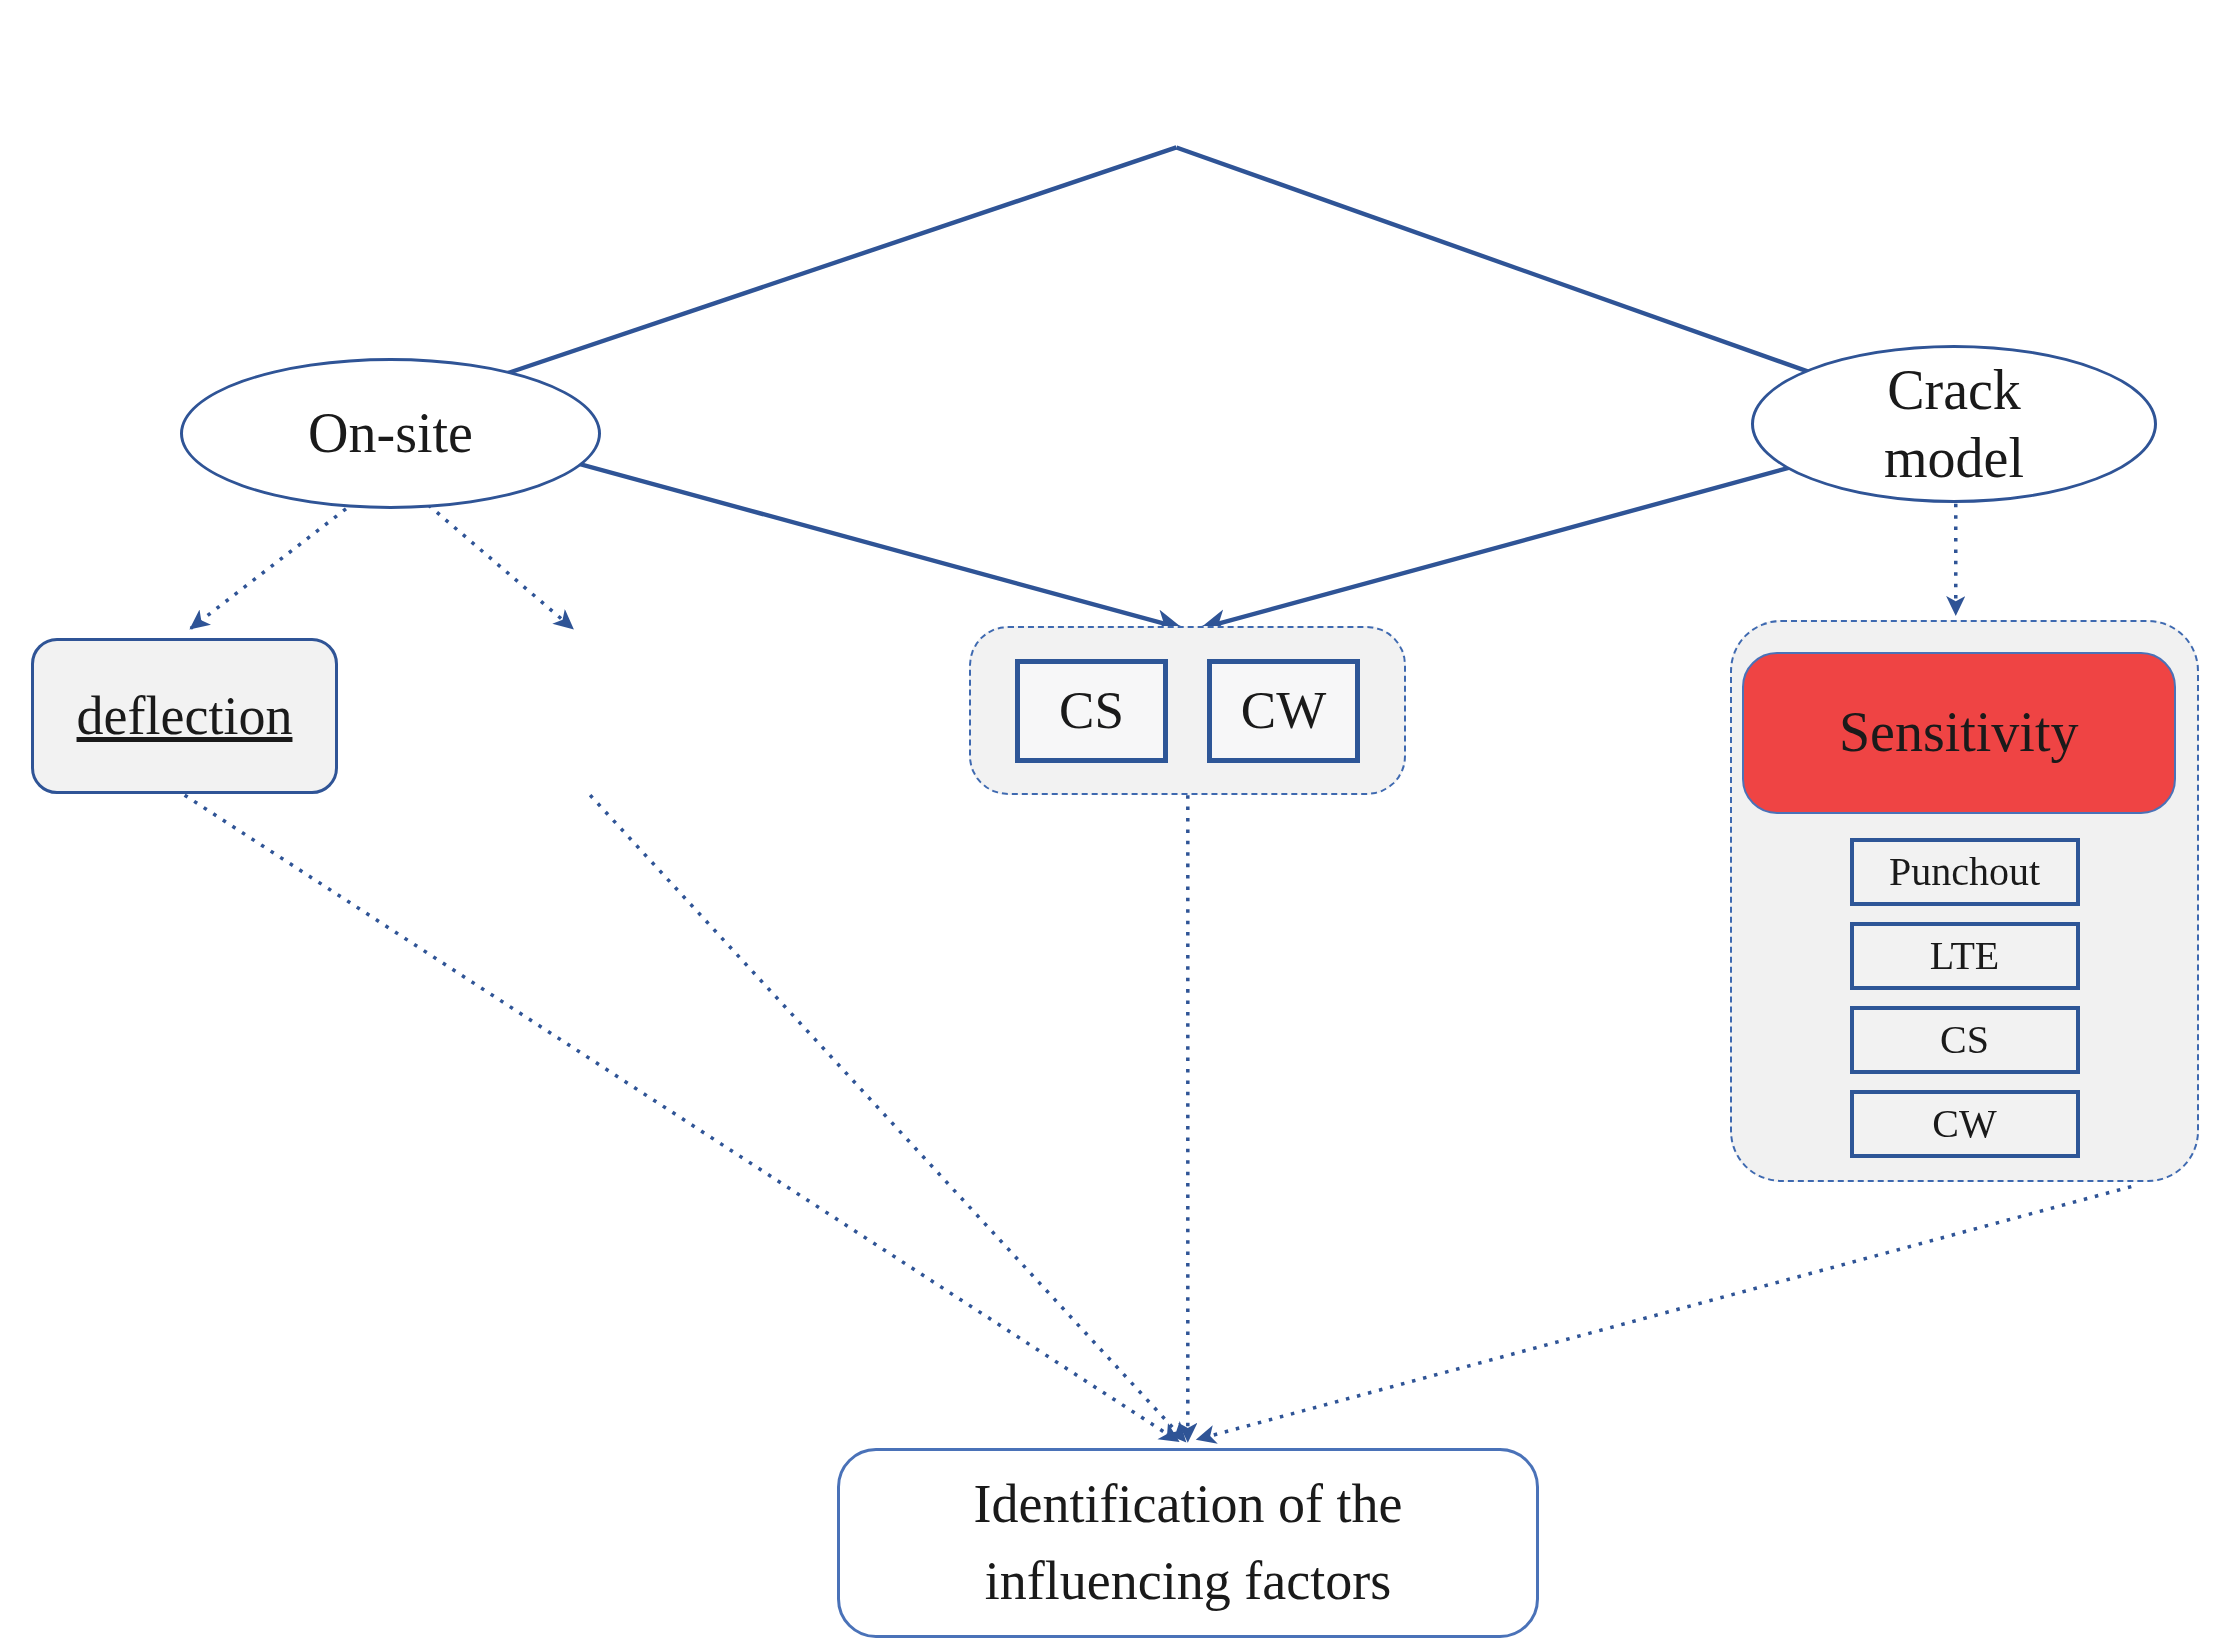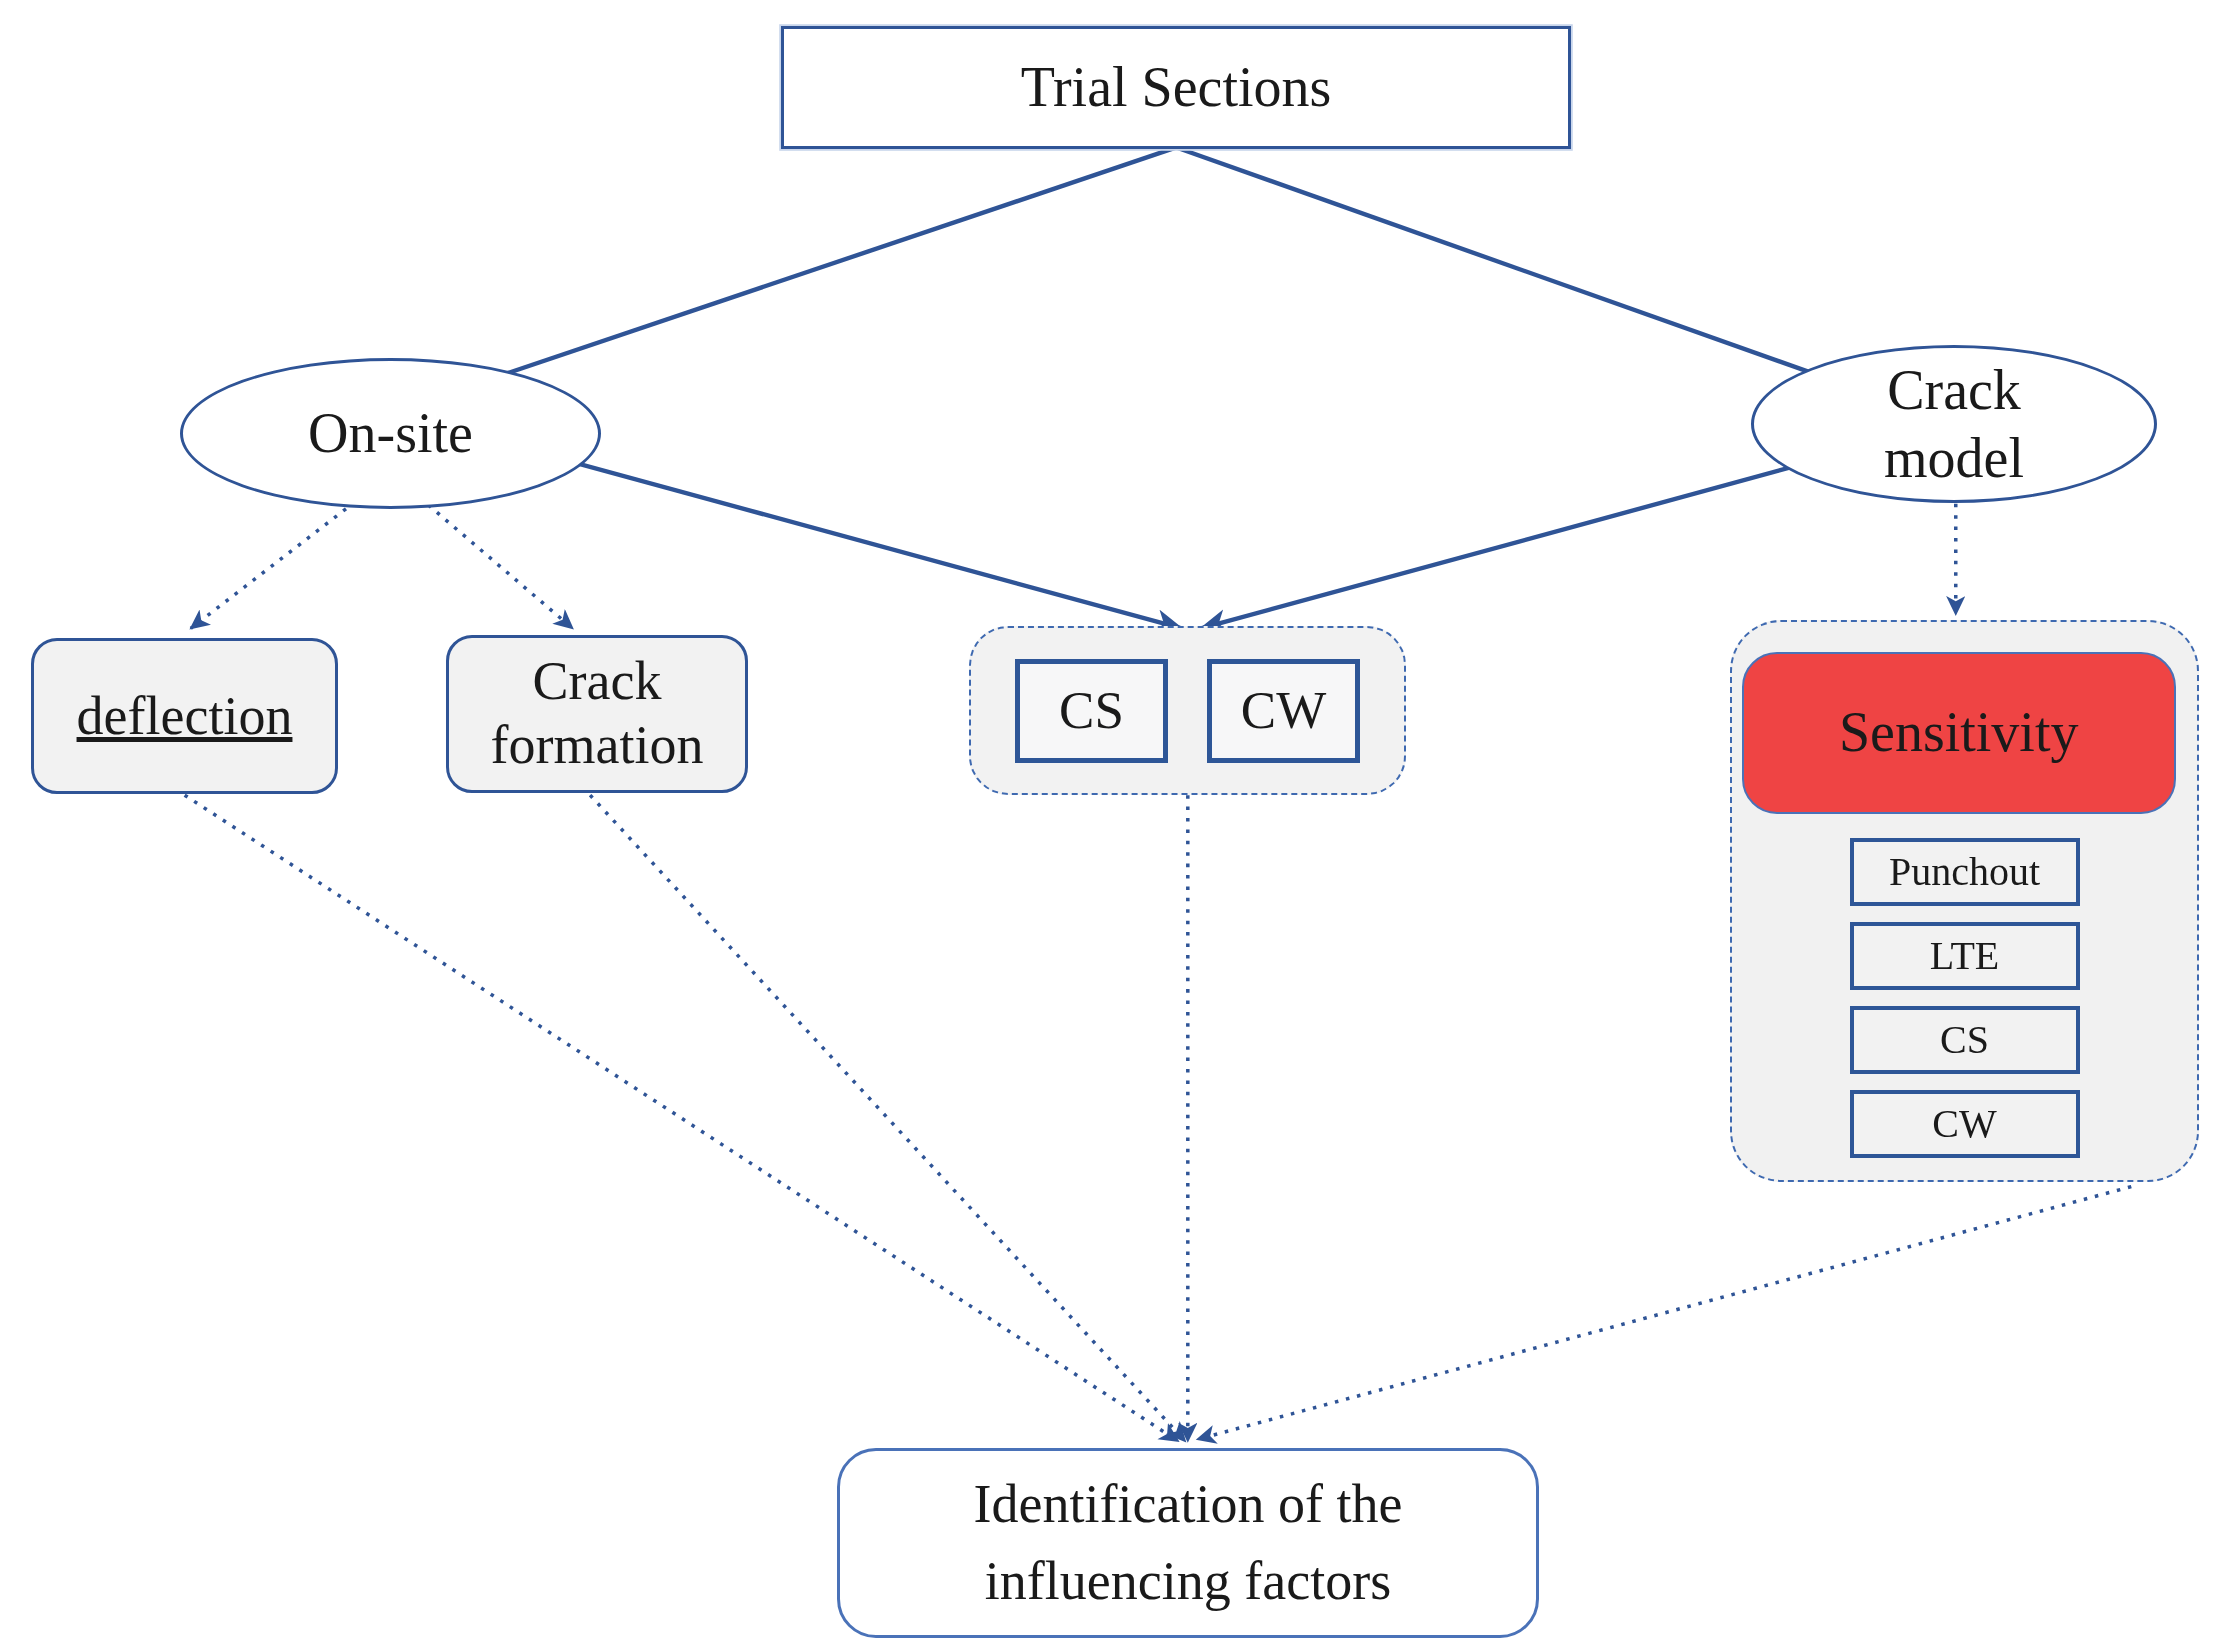--- a/index.html
+++ b/index.html
@@ -158,40 +158,34 @@
 
     <line class="edge-dotted" x1="435" y1="548" x2="217" y2="716" marker-end="url(#mDot)"></line>
     <line class="edge-dotted" x1="458" y1="550" x2="652" y2="716" marker-end="url(#mDot)"></line>
     <line class="edge-dotted" x1="2228" y1="535" x2="2228" y2="700" marker-end="url(#mDot)"></line>
     <line class="edge-dotted" x1="210" y1="906" x2="1342" y2="1642" marker-end="url(#mDot)"></line>
     <line class="edge-dotted" x1="672" y1="906" x2="1350" y2="1642" marker-end="url(#mDot)"></line>
     <line class="edge-dotted" x1="1353" y1="906" x2="1353" y2="1642" marker-end="url(#mDot)"></line>
     <line class="edge-dotted" x1="2428" y1="1352" x2="1364" y2="1640" marker-end="url(#mDot)"></line>
   </svg>
 
-  <div class="node" id="trial">
-    <span>Trial Sections</span>
-  </div>
 
   <div class="node" id="onsite">
     <span>On-site</span>
   </div>
 
   <div class="node" id="design">
     <span>Crack
 model</span>
   </div>
 
   <div class="node" id="deflection">
     <span>deflection</span>
   </div>
 
-  <div class="node" id="crack">
-    <span>Crack formation</span>
-  </div>
 
   <div class="node" id="cscw">
     <div class="mini-box">
       <span>CS</span>
     </div>
     <div class="mini-box">
       <span>CW</span>
     </div>
   </div>
 

